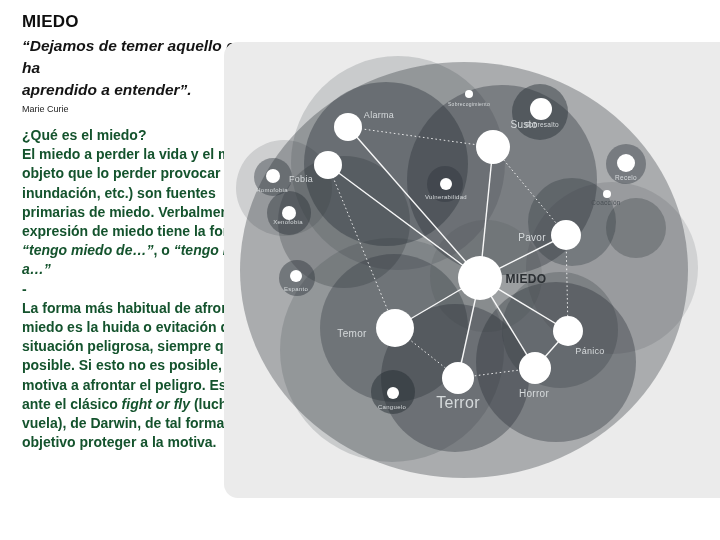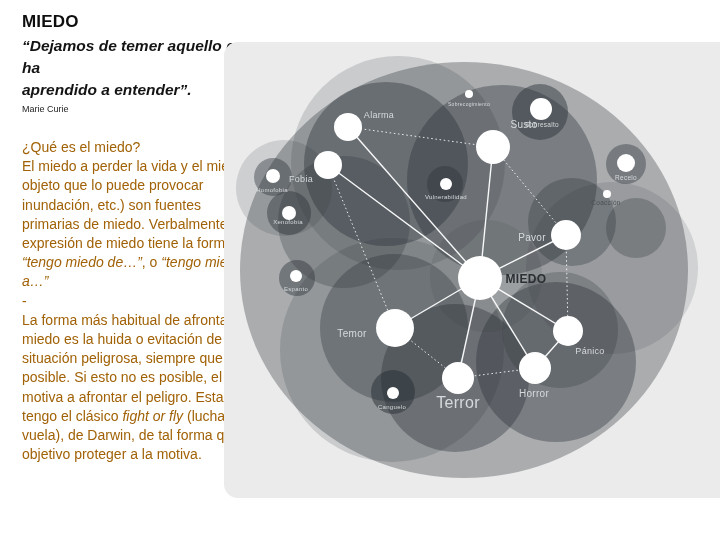--- a/index.html
+++ b/index.html
@@ -16,21 +16,21 @@
   }
   .slide-title {
     font-size: 17px; font-weight: bold; color: #0e0e0e;
     margin-bottom: 3px; letter-spacing: 0.2px;
   }
   .slide-quote {
     font-size: 15.5px; font-weight: bold; font-style: italic;
     line-height: 22px; color: #141414;
   }
   .slide-attr { font-size: 9px; color: #1e1e1e; margin-top: 3px; }
-  .slide-body { margin-top: 24px; font-size: 14px; line-height: 19.2px; color: #a16207; }
+  .slide-body { margin-top: 12px; font-size: 14px; line-height: 19.2px; color: #14532d; font-weight: bold; }
   .bline { min-height: 19.2px; white-space: nowrap; }
   .bline em { font-style: italic; }
 
   #diagram {
     position: absolute; left: 224px; top: 42px;
     width: 556px; height: 456px;
     background: #ebebeb;
     overflow: hidden;
     border-radius: 14px;
   }
@@ -48,33 +48,33 @@
 <div class="text-col">
   <div class="slide-title">MIEDO</div>
   <div class="slide-quote" id="quote">
       <div>“Dejamos de temer aquello que se ha</div>
       <div>aprendido a entender”.</div>
     </div>
   <div class="slide-attr">Marie Curie</div>
   <div class="slide-body" id="body">
       <div class="bline"><span>¿Qué es el miedo?</span></div>
       <div class="bline"><span>El miedo a perder la vida y el miedo al</span></div>
-      <div class="bline"><span>objeto que lo puede provocar</span></div>
+      <div class="bline"><span>objeto que lo perder provocar</span></div>
       <div class="bline"><span>inundación, etc.) son fuentes</span></div>
       <div class="bline"><span>primarias de miedo. Verbalmente la</span></div>
       <div class="bline"><span>expresión de miedo tiene la forma</span></div>
       <div class="bline"><em>“tengo miedo de…”</em><span>, o </span><em>“tengo miedo</em></div>
       <div class="bline"><em>a…”</em></div>
       <div class="bline"><span>-</span></div>
       <div class="bline"><span>La forma más habitual de afrontar el</span></div>
       <div class="bline"><span>miedo es la huida o evitación de la</span></div>
       <div class="bline"><span>situación peligrosa, siempre que sea</span></div>
       <div class="bline"><span>posible. Si esto no es posible, el miedo</span></div>
       <div class="bline"><span>motiva a afrontar el peligro. Estamos</span></div>
-      <div class="bline"><span>tengo el clásico </span><em>fight or fly</em><span> (lucha o</span></div>
+      <div class="bline"><span>ante el clásico </span><em>fight or fly</em><span> (lucha o</span></div>
       <div class="bline"><span>vuela), de Darwin, de tal forma que la</span></div>
       <div class="bline"><span>objetivo proteger a la motiva.</span></div>
     </div>
 </div>
 
 <div id="diagram" style="background: rgb(235, 235, 235);">
     <div class="blob" style="left: 16px; top: 20px; width: 448px; height: 416px; background: rgba(38, 45, 52, 0.33);"></div>
     <div class="blob" style="left: 67px; top: 14px; width: 214px; height: 214px; background: rgba(38, 45, 52, 0.17);"></div>
     <div class="blob" style="left: 12px; top: 98px; width: 96px; height: 96px; background: rgba(38, 45, 52, 0.15);"></div>
     <div class="blob" style="left: 56px; top: 196px; width: 224px; height: 224px; background: rgba(38, 45, 52, 0.17);"></div>

